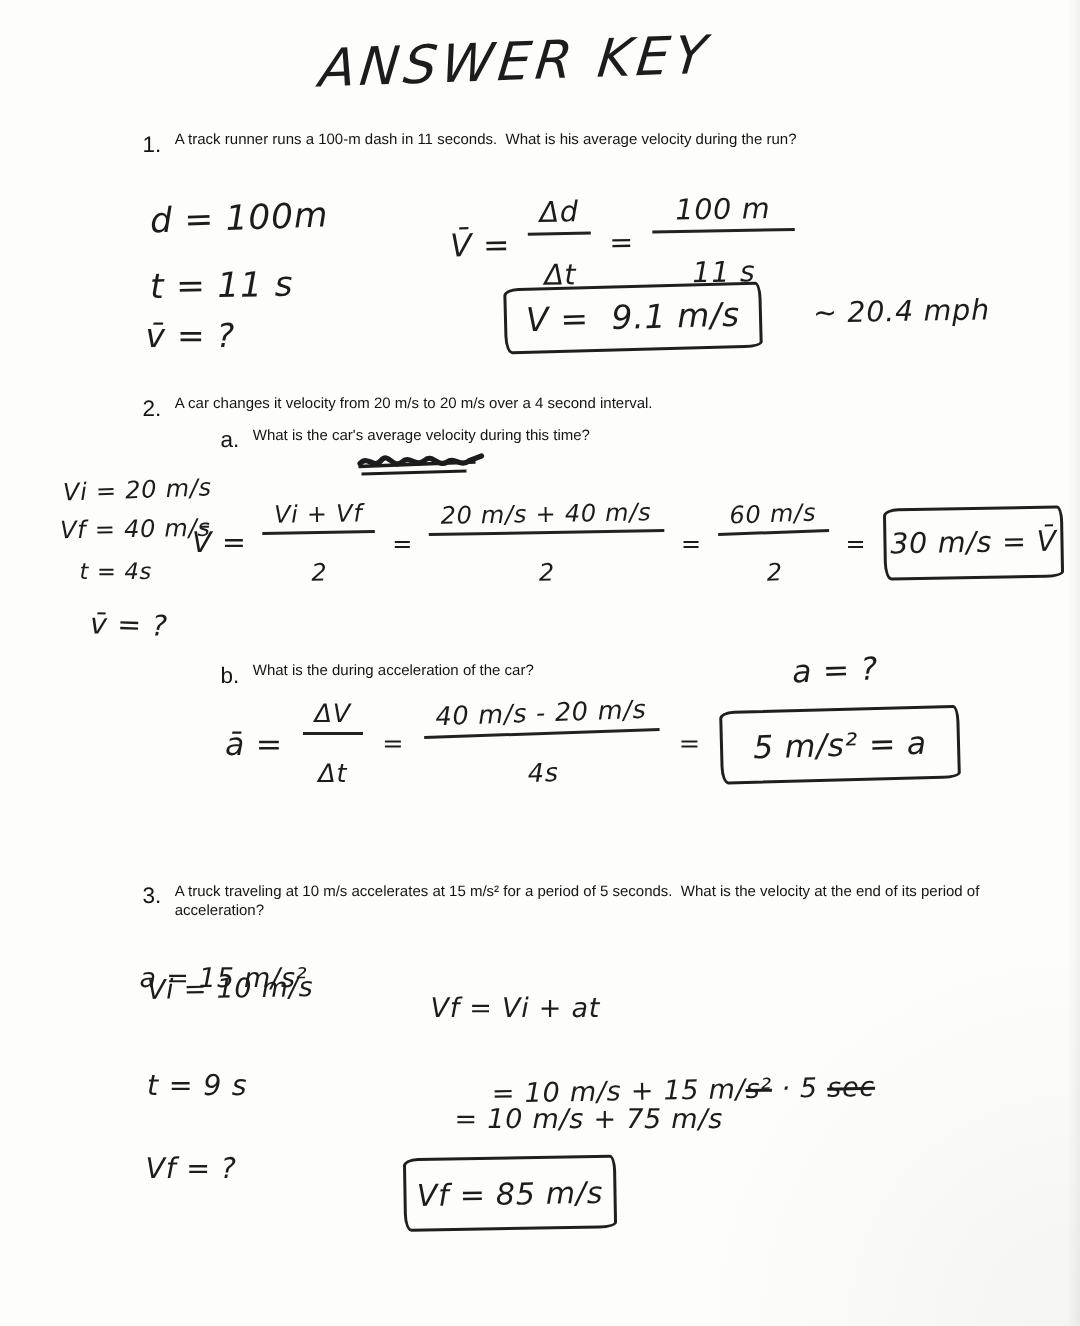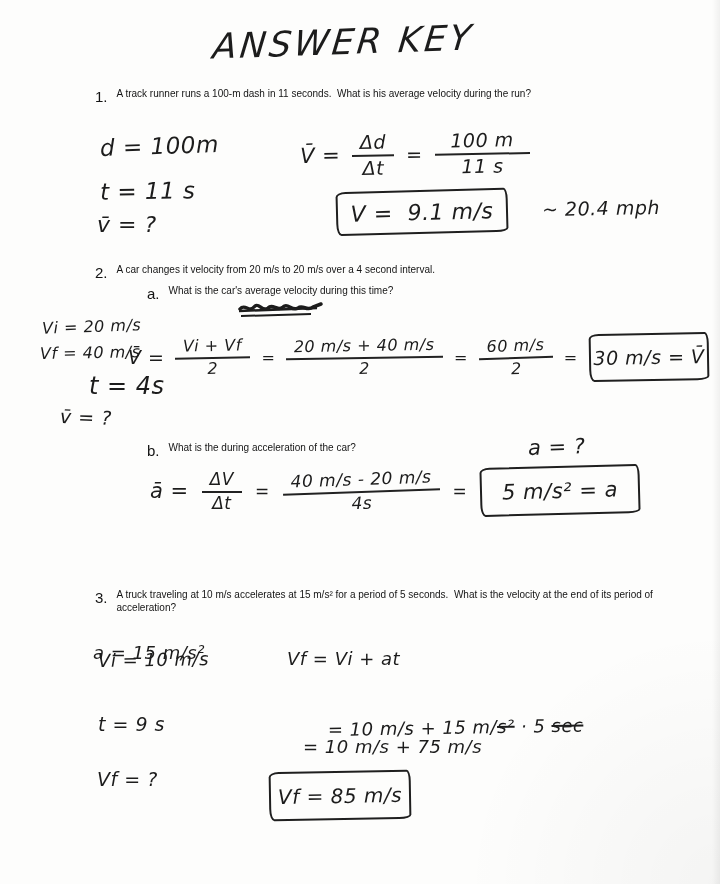--- a/index.html
+++ b/index.html
@@ -22,21 +22,21 @@
     font-style:italic;
     color:#1c1c1c;
     letter-spacing:0.5px;
     white-space:pre;
   }
   .abs{position:absolute;}
   
   .eqrow{position:absolute;display:flex;align-items:center;}
   .frac{display:inline-flex;flex-direction:column;align-items:center;text-align:center;}
   .frac .num{border-bottom:2px solid #222;padding:0 8px 2px 8px;}
-  .frac .den{padding-top:0;}
+  .frac .den{padding-top:16px;}
   
   .answer-box{
     position:absolute;
     display:flex;align-items:center;justify-content:center;
     border:2.5px solid #1f1f1f;
     border-radius:10px 4px 12px 5px / 5px 11px 4px 12px;
     background:transparent;
   }
   .cancel{text-decoration:line-through;text-decoration-thickness:2px;}
   .scan-edge{position:absolute;top:0;bottom:0;right:0;width:8px;
@@ -89,21 +89,21 @@
   </div>
 
   <svg class="abs" style="left:237px;top:299px;" width="92" height="22" viewBox="0 0 92 22">
     <path d="M3 10 C8 4,12 14,17 8 C22 2,25 14,31 9 C36 4,40 13,46 8 C51 3,55 13,61 9 C66 5,70 13,76 8 L84 5" stroke="#1c1c1c" stroke-width="3.5" fill="none" stroke-linecap="round"></path>
     <path d="M2 12 L80 9" stroke="#1c1c1c" stroke-width="2.5" fill="none"></path>
     <path d="M4 17 L74 15" stroke="#1c1c1c" stroke-width="2" fill="none"></path>
   </svg>
 
   <div class="abs hw" style="left:42px;top:317px;font-size:16px;transform:rotate(-2deg);">Vi = 20 m/s</div>
   <div class="abs hw" style="left:40px;top:343px;font-size:16px;transform:rotate(-1deg);">Vf = 40 m/s</div>
-  <div class="abs hw" style="left:53px;top:372px;font-size:24px;margin-left:36px;">t = 4s</div>
+  <div class="abs hw" style="left:53px;top:372px;font-size:15px;">t = 4s</div>
   <div class="abs hw" style="left:60px;top:406px;font-size:19px;transform:rotate(2deg);">v̄ = ?</div>
 
   <div class="eqrow hw" style="left:128px;top:333px;gap:11px;font-size:16px;">
     <span style="font-size:19px;">V̄ =</span>
     <span class="frac" style="transform:rotate(-1deg);">
       <span class="num">Vi + Vf</span>
       <span class="den">2</span>
     </span>
     <span>=</span>
     <span class="frac" style="transform:rotate(-1deg);">
@@ -148,21 +148,21 @@
   <div class="q-row" style="left:95px;top:588px;">
     <span class="q-num">3.</span>
     <div class="q-text" style="width:545px;">A truck traveling at 10 m/s accelerates at 15 m/s² for a period of 5 seconds.  What is the velocity at the end of its period of acceleration?</div>
   </div>
 
   <div class="abs hw" style="left:98px;top:649px;font-size:18px;transform:rotate(-1deg);">Vi = 10 m/s</div>
   <div class="abs hw" style="left:93px;top:642px;font-size:18px;">a = 15 m/s²</div>
   <div class="abs hw" style="left:98px;top:713px;font-size:19px;">t = 9 s</div>
   <div class="abs hw" style="left:97px;top:768px;font-size:19px;">Vf = ?</div>
 
-  <div class="abs hw" style="left:287px;top:648px;font-size:18px;">Vf = Vi + at</div>
+  <div class="abs hw" style="left:287px;top:662px;font-size:18px;">Vf = Vi + at</div>
   <div class="abs hw" style="left:303px;top:696px;font-size:18px;transform:rotate(-1deg);">
     <span>= 10 m/s + 15 m/</span><span class="cancel">s²</span><span> · 5 </span><span class="cancel">sec</span>
   </div>
   <div class="abs hw" style="left:303px;top:736px;font-size:18px;">= 10 m/s + 75 m/s</div>
 
   <div class="answer-box" style="left:269px;top:771px;width:138px;height:45px;transform:rotate(-1deg);">
     <span class="hw" style="font-size:20px;">Vf = 85 m/s</span>
   </div>
 
   <div class="scan-edge"></div>

